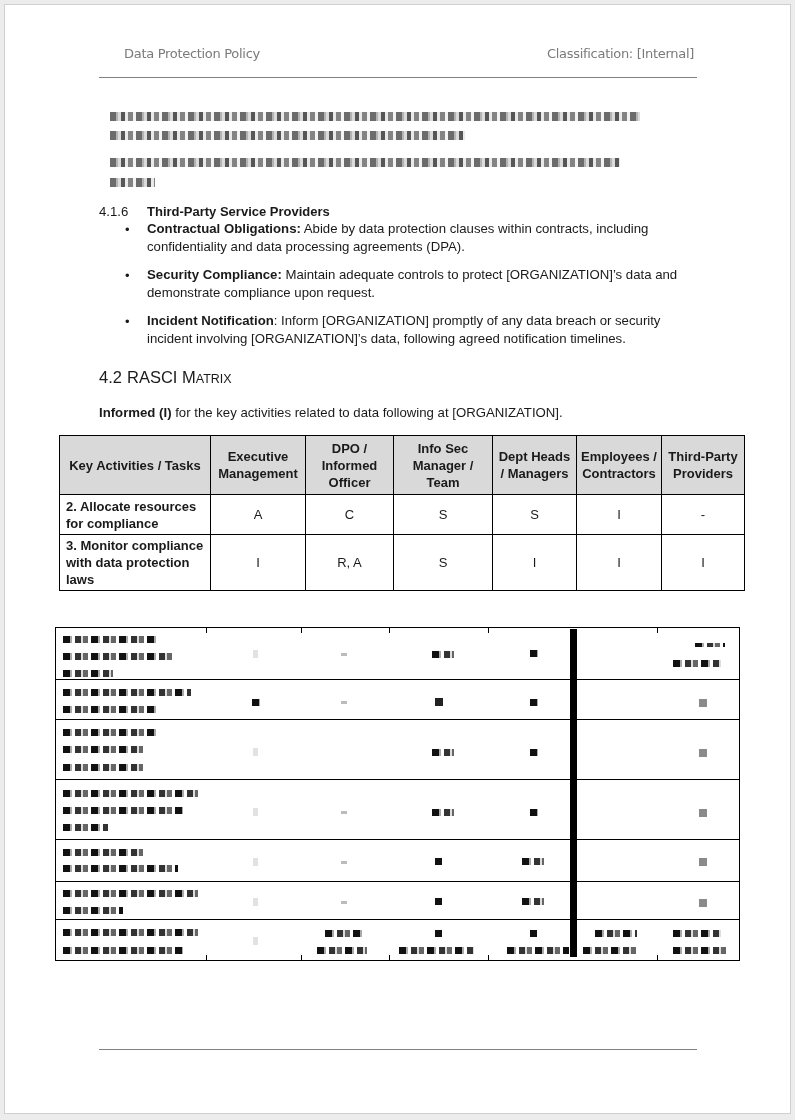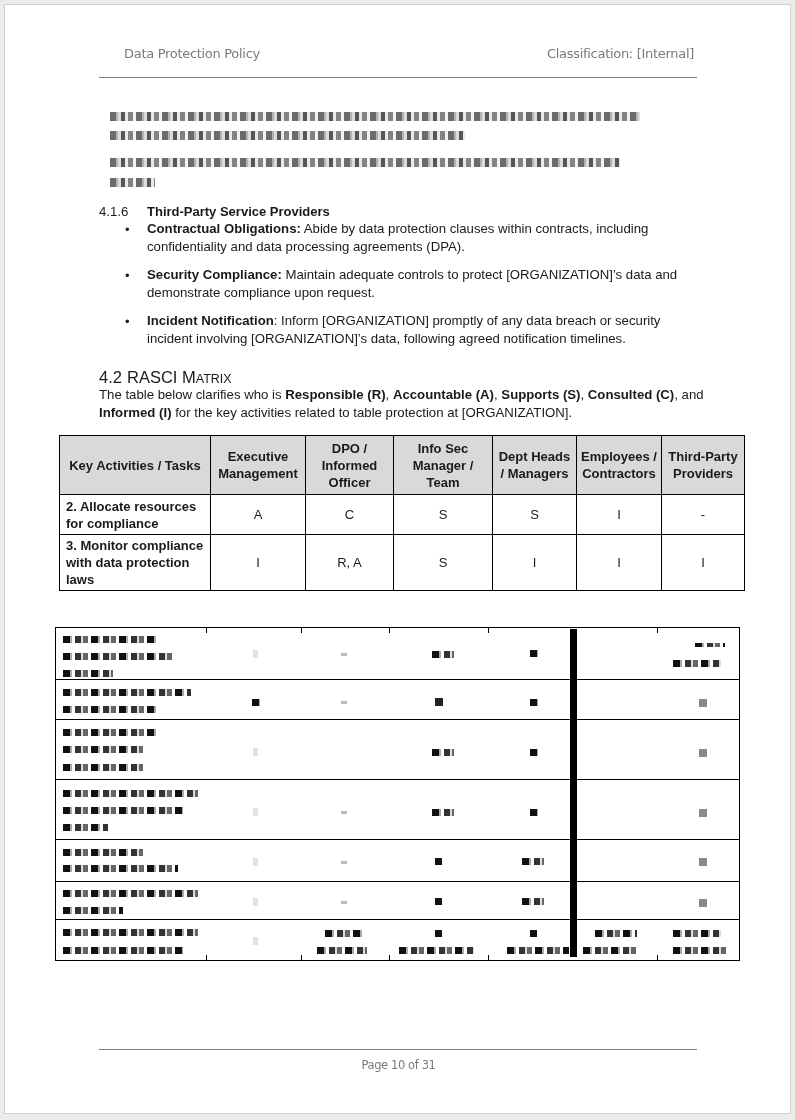--- a/index.html
+++ b/index.html
@@ -58,22 +58,21 @@
     <div class="txt" style="left:142px; top:279px;">demonstrate compliance upon request.</div>
 
     <span class="bullet" style="top:309px;">•</span>
     <div class="txt" style="left:142px; top:307px;"><b>Incident Notification</b><span>: Inform [ORGANIZATION] promptly of any data breach or security</span></div>
     <div class="txt" style="left:142px; top:325px;">incident involving [ORGANIZATION]’s data, following agreed notification timelines.</div>
   </div>
 
   <div class="h2">
     <span class="num">4.2</span><span>RASCI M</span><span class="sc">ATRIX</span>
   </div>
-  <div class="txt" style="left:94px; top:381px;"><span>The table below clarifies who is </span><b>Responsible (R)</b><span>, </span><b>Accountable (A)</b><span>, </span><b>Supports (S)</b><span>, </span><b>Consulted (C)</b><span>, and</span></div>
-  <div class="txt" style="left:94px; top:399px;"><b>Informed (I)</b><span> for the key activities related to table protection at [ORGANIZATION].</span></div>
+  <div class="txt" style="left:94px; top:399px;"><b>Informed (I)</b><span> for the key activities related to data following at [ORGANIZATION].</span></div>
 
   <table class="rasci">
     <colgroup>
       <col style="width:151px">
         <col style="width:95px">
         <col style="width:88px">
         <col style="width:99px">
         <col style="width:84px">
         <col style="width:85px">
         <col style="width:83px">
@@ -196,14 +195,13 @@
     <div class="noise" style="left:344px; top:320px; width:75px;"></div>
     <div class="noise" style="left:475px; top:303px; width:7px;"></div>
     <div class="noise" style="left:452px; top:320px; width:62px;"></div>
     <div class="noise" style="left:540px; top:303px; width:42px;"></div>
     <div class="noise" style="left:528px; top:320px; width:55px;"></div>
     <div class="noise" style="left:618px; top:303px; width:48px;"></div>
     <div class="noise" style="left:618px; top:320px; width:55px;"></div>
   </div>
 
   <div class="rule" style="top:1044px;"></div>
-  <div class="footer">Page 10 of 31</div>
 </div>
 
 </body></html>

